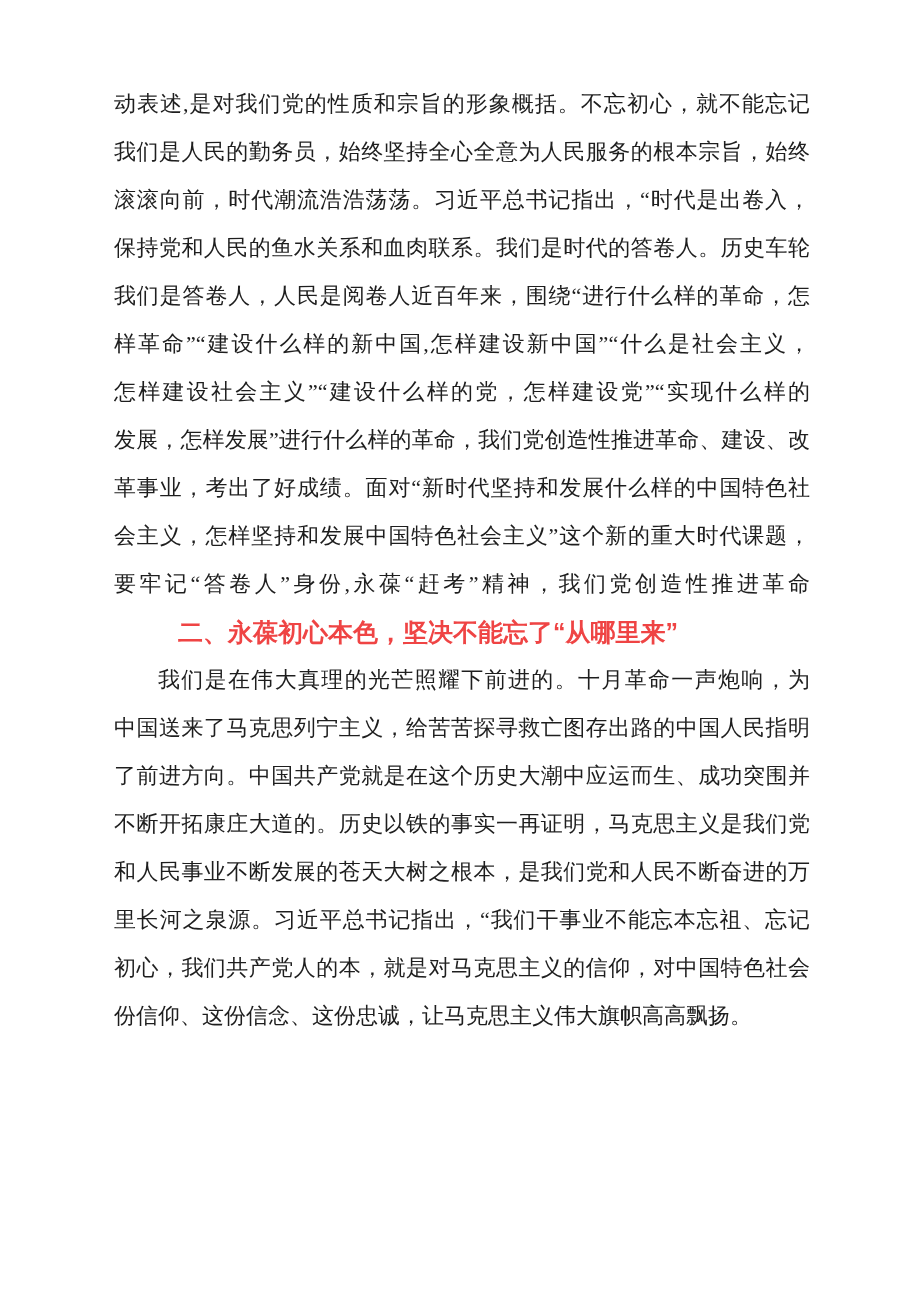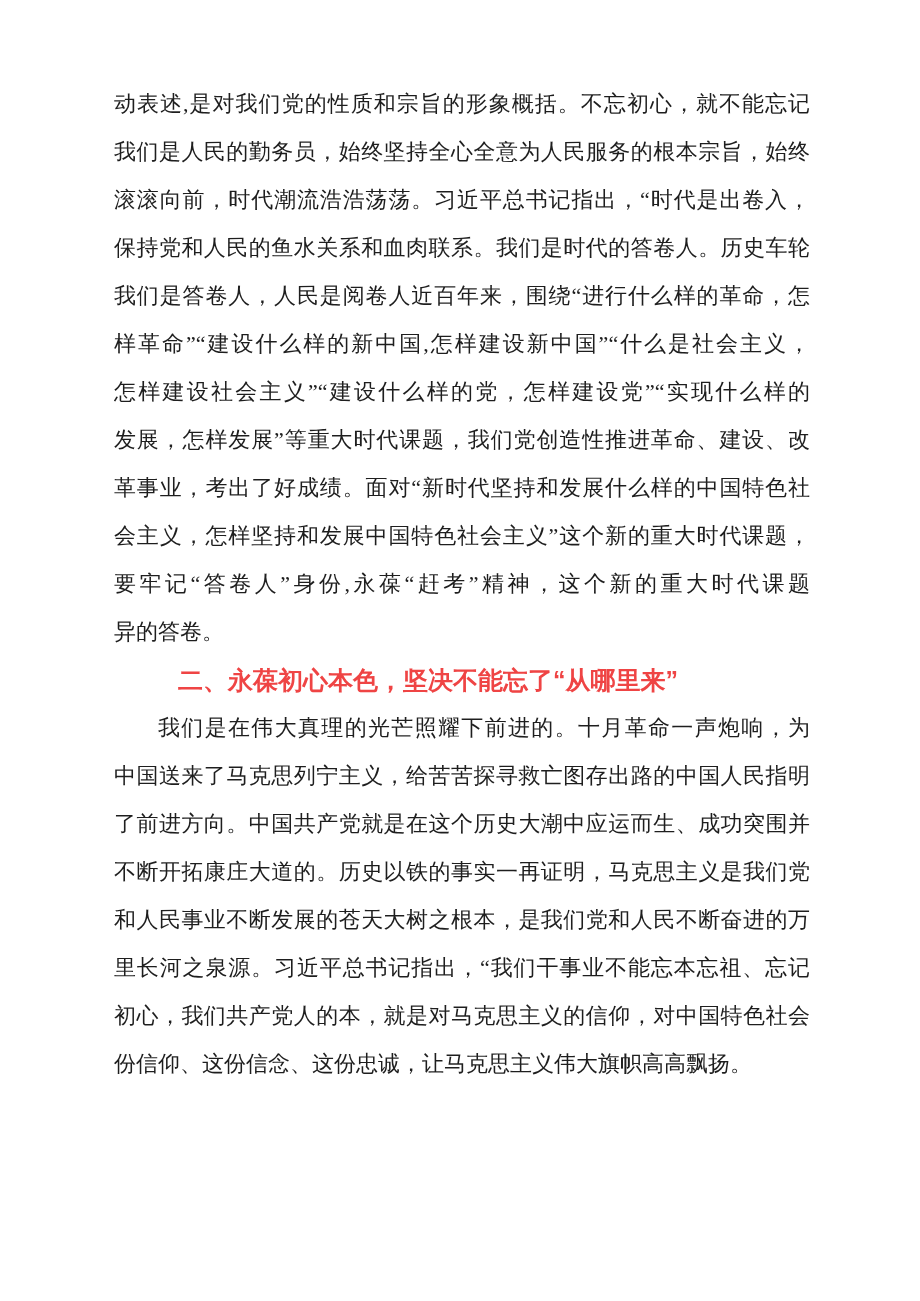--- a/index.html
+++ b/index.html
@@ -51,25 +51,24 @@
 
 <div class="doc-page">
 
   <div class="text-line j">动表述,是对我们党的性质和宗旨的形象概括。不忘初心，就不能忘记</div>
   <div class="text-line j">我们是人民的勤务员，始终坚持全心全意为人民服务的根本宗旨，始终</div>
   <div class="text-line j">滚滚向前，时代潮流浩浩荡荡。习近平总书记指出，“时代是出卷入，</div>
   <div class="text-line j">保持党和人民的鱼水关系和血肉联系。我们是时代的答卷人。历史车轮</div>
   <div class="text-line j">我们是答卷人，人民是阅卷人近百年来，围绕“进行什么样的革命，怎</div>
   <div class="text-line j">样革命”“建设什么样的新中国,怎样建设新中国”“什么是社会主义，</div>
   <div class="text-line j">怎样建设社会主义”“建设什么样的党，怎样建设党”“实现什么样的</div>
-  <div class="text-line j">发展，怎样发展”等重大时代课题，我们党创造性推进革命、建设、改</div>
+  <div class="text-line j">发展，怎样发展”进行什么样的革命，我们党创造性推进革命、建设、改</div>
   <div class="text-line j">革事业，考出了好成绩。面对“新时代坚持和发展什么样的中国特色社</div>
   <div class="text-line j">会主义，怎样坚持和发展中国特色社会主义”这个新的重大时代课题，</div>
-  <div class="text-line j">要牢记“答卷人”身份,永葆“赶考”精神，这个新的重大时代课题</div>
-  <div class="text-line">异的答卷。</div>
+  <div class="text-line j">要牢记“答卷人”身份,永葆“赶考”精神，我们党创造性推进革命</div>
 
   <div class="section-heading">二、永葆初心本色，坚决不能忘了“从哪里来”</div>
 
   <div class="text-line j indent">我们是在伟大真理的光芒照耀下前进的。十月革命一声炮响，为</div>
   <div class="text-line j">中国送来了马克思列宁主义，给苦苦探寻救亡图存出路的中国人民指明</div>
   <div class="text-line j">了前进方向。中国共产党就是在这个历史大潮中应运而生、成功突围并</div>
   <div class="text-line j">不断开拓康庄大道的。历史以铁的事实一再证明，马克思主义是我们党</div>
   <div class="text-line j">和人民事业不断发展的苍天大树之根本，是我们党和人民不断奋进的万</div>
   <div class="text-line j">里长河之泉源。习近平总书记指出，“我们干事业不能忘本忘祖、忘记</div>
   <div class="text-line j">初心，我们共产党人的本，就是对马克思主义的信仰，对中国特色社会</div>

